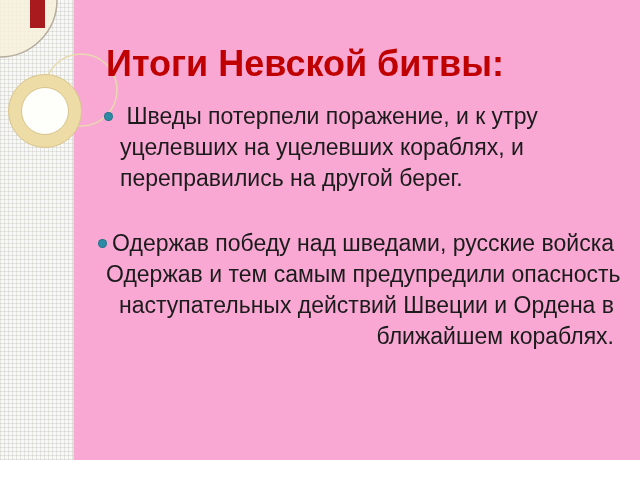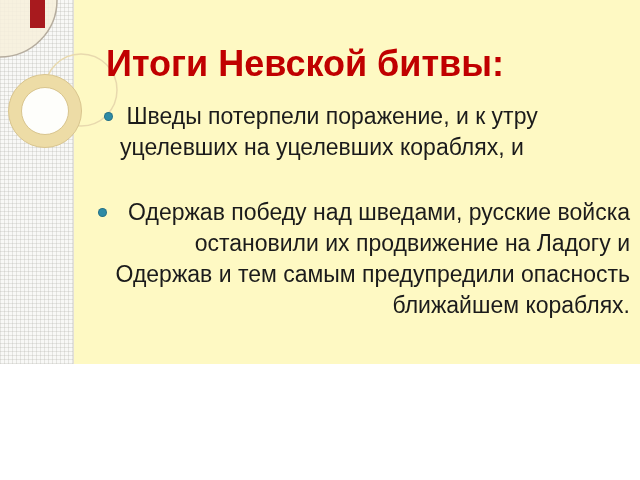--- a/index.html
+++ b/index.html
@@ -1,39 +1,39 @@
 <!DOCTYPE html>
 <html><head>
 <meta charset="utf-8">
 <style>
   html,body{margin:0;padding:0;background:#fff;}
   .slide{
-    position:relative;width:640px;height:364px;overflow:hidden;
-    background:#fef9c3;font-family:"Liberation Sans",sans-serif;
+    position:relative;width:640px;height:460px;overflow:hidden;
+    background:#f9a8d4;font-family:"Liberation Sans",sans-serif;
   }
   
   .panel{
     position:absolute;left:0;top:0;width:73px;height:480px;
     background-color:#f8f8f6;
     background-image:
       repeating-linear-gradient(0deg, rgba(175,175,168,0.28) 0 1px, transparent 1px 4px),
       repeating-linear-gradient(90deg, rgba(175,175,168,0.28) 0 1px, transparent 1px 4px);
     border-right:1px solid #e2dfd6;
   }
   .deco-svg{position:absolute;left:0;top:0;}
   .accent-bar{
     position:absolute;left:30px;top:0;width:15px;height:28px;
   }
   
   .content{position:absolute;left:100px;top:42px;width:530px;}
   .title{
     margin:0 0 0 6px;font-size:36px;line-height:44px;font-weight:bold;
     letter-spacing:0px;white-space:pre;
   }
-  .bullet-list{list-style:none;margin:15px 0 0 0;padding:0;}
+  .bullet-list{list-style:none;margin:15px 16px 0 0;padding:0;}
   .bullet{position:relative;color:#1b1b1b;font-size:23px;line-height:31px;}
   .bullet .line{white-space:pre;}
   .dot{
     position:absolute;top:11px;width:9px;height:9px;border-radius:50%;
     box-sizing:border-box;border:1px solid rgba(20,80,100,0.45);
   }
   
   .bullet.idx0{padding-left:20px;margin-top:0;}
   .bullet.idx0 .dot{left:4px;}
   .bullet.idx1{padding-left:6px;margin-top:34px;text-align:right;}
@@ -61,24 +61,25 @@
 
   <div class="accent-bar" style="background: rgb(168, 26, 30);"></div>
 
   <div class="content">
     <h1 class="title" style="color: rgb(192, 0, 0);">Итоги Невской битвы:</h1>
     <ul class="bullet-list" id="bullet-list">
         <li class="bullet idx0">
           <span class="dot" style="background: rgb(46, 139, 165);"></span>
           <div class="line"> Шведы потерпели поражение, и к утру</div>
           <div class="line">уцелевших на уцелевших кораблях, и</div>
+          <div class="line">переправились на другой берег.</div>
         </li>
         <li class="bullet idx1">
           <span class="dot" style="background: rgb(46, 139, 165);"></span>
           <div class="line">Одержав победу над шведами, русские войска</div>
-          <div class="line">остановили их продвижение на Ладогу и</div>
           <div class="line">Одержав и тем самым предупредили опасность</div>
+          <div class="line">наступательных действий Швеции и Ордена в</div>
           <div class="line">ближайшем кораблях.</div>
         </li>
       </ul>
   </div>
 
 </div>
 
 </body></html>

